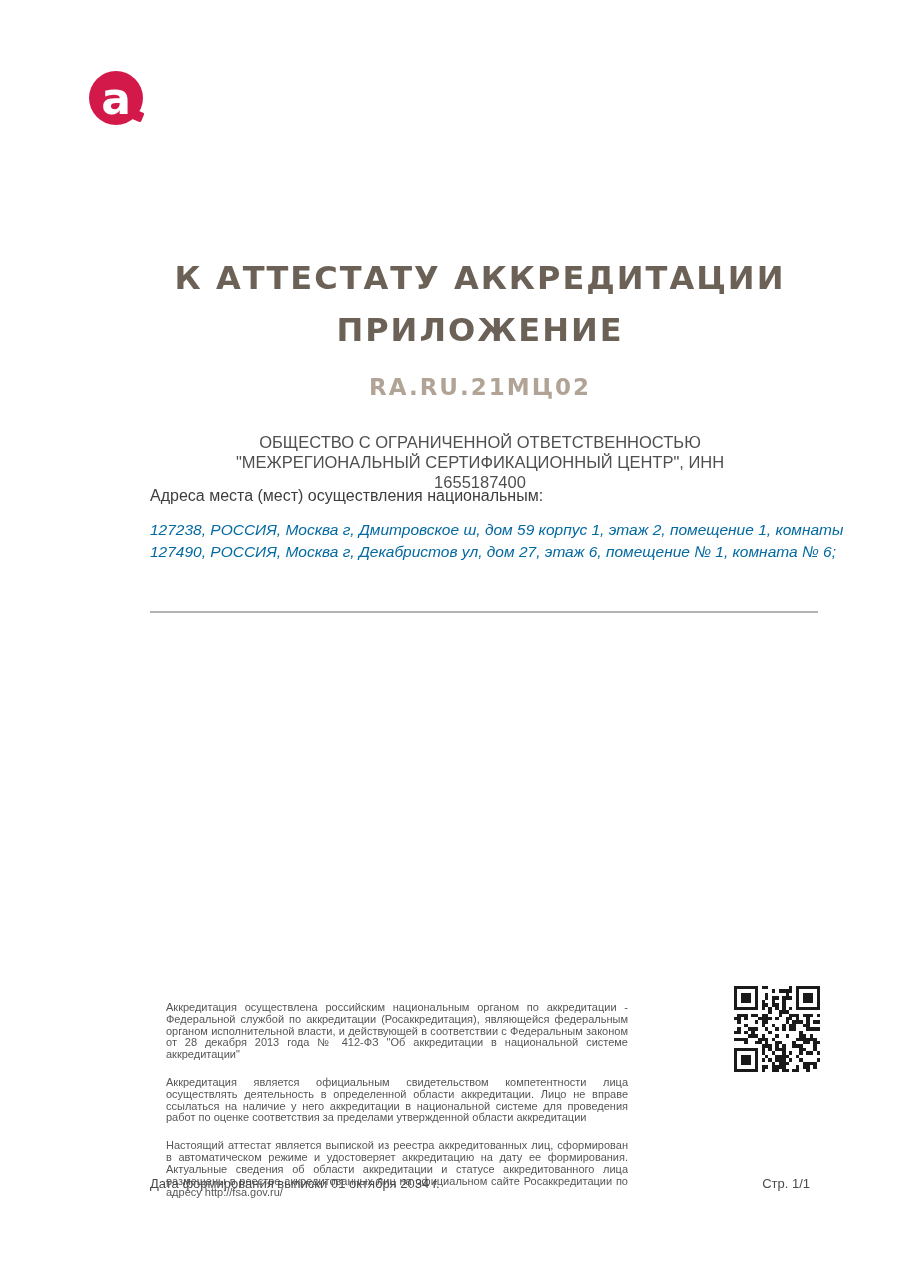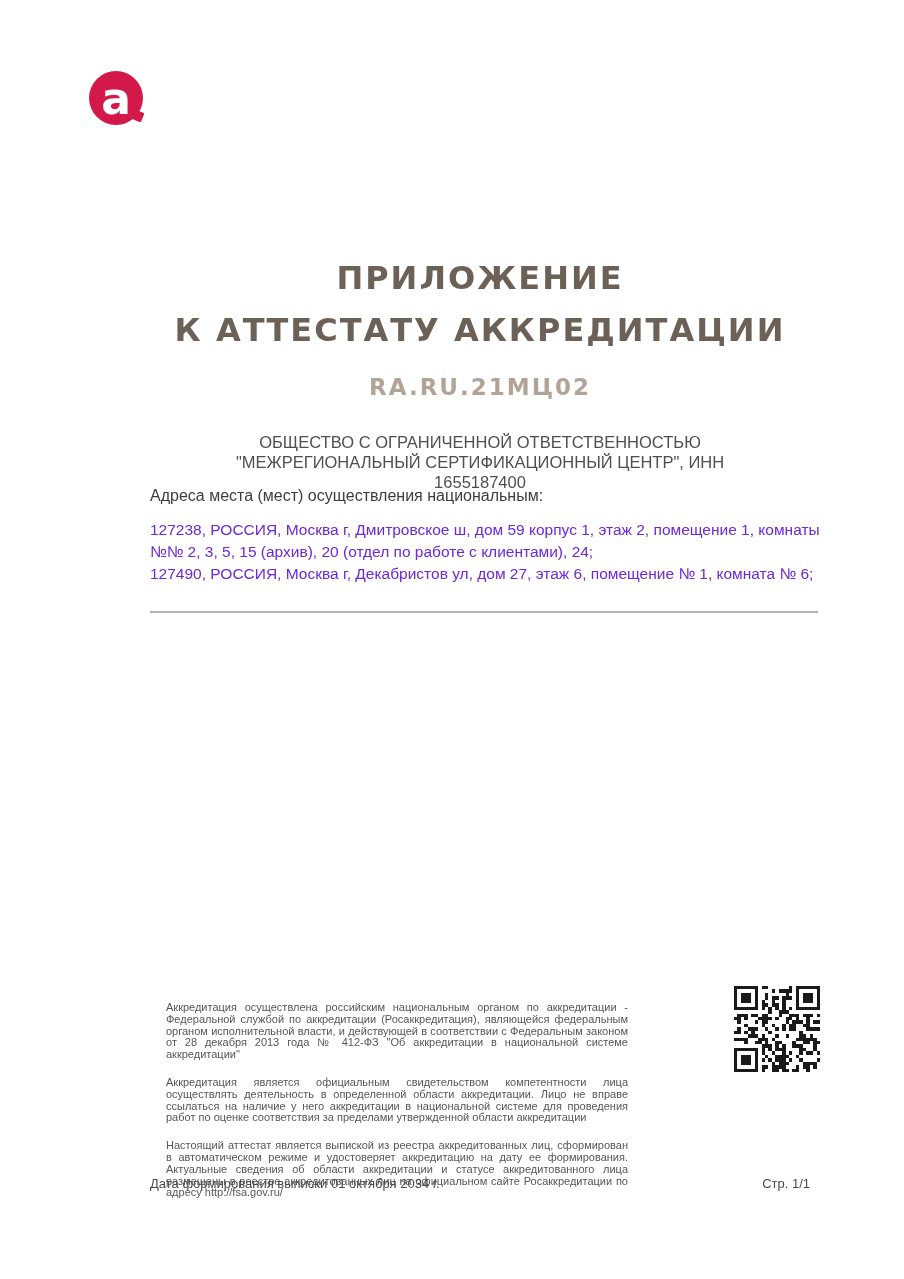--- a/index.html
+++ b/index.html
@@ -68,21 +68,22 @@
     top: 487px;
     font-size: 16px;
     color: #3d3d3d;
   }
   .address-lines {
     position: absolute;
     left: 150px;
     top: 519px;
     font-size: 15.5px;
     line-height: 22px;
-    color: #6d28d9;
+    color: #0369a1;
+    font-style: italic;
   }
   .address-lines div { white-space: nowrap; }
 
   
   .divider {
     position: absolute;
     left: 150px;
     top: 611px;
     width: 668px;
     height: 2px;
@@ -131,34 +132,33 @@
 
   <div class="logo">
     <svg width="58" height="58" viewBox="0 0 58 58">
       <rect x="45" y="41" width="10" height="10" rx="1.5" fill="#d2194a" transform="rotate(22 50 46)"></rect>
       <circle cx="28" cy="28" r="27" fill="#d2194a"></circle>
       <text x="28" y="44" text-anchor="middle" font-family="'DejaVu Sans', sans-serif" font-weight="bold" font-size="44" fill="#ffffff">а</text>
     </svg>
   </div>
 
   <div class="title-block">
+    <div class="title-line">К АТТЕСТАТУ АККРЕДИТАЦИИ</div>
     <div class="title-line">ПРИЛОЖЕНИЕ</div>
-    <div class="title-line">К АТТЕСТАТУ АККРЕДИТАЦИИ</div>
     <div class="accr-number">RA.RU.21МЦ02</div>
   </div>
 
   <div class="org-name">
     <div>ОБЩЕСТВО С ОГРАНИЧЕННОЙ ОТВЕТСТВЕННОСТЬЮ "МЕЖРЕГИОНАЛЬНЫЙ СЕРТИФИКАЦИОННЫЙ ЦЕНТР", ИНН 1655187400</div>
   </div>
 
   <div class="addresses-label">Адреса места (мест) осуществления национальным:</div>
 
   <div class="address-lines">
     <div>127238, РОССИЯ, Москва г, Дмитровское ш, дом 59 корпус 1, этаж 2, помещение 1, комнаты</div>
-    <div>№№ 2, 3, 5, 15 (архив), 20 (отдел по работе с клиентами), 24;</div>
     <div>127490, РОССИЯ, Москва г, Декабристов ул, дом 27, этаж 6, помещение № 1, комната № 6;</div>
   </div>
 
   <div class="divider"></div>
 
   <div class="legal-block">
     <p>Аккредитация осуществлена российским национальным органом по аккредитации - Федеральной службой по аккредитации (Росаккредитация), являющейся федеральным органом исполнительной власти, и действующей в соответствии с Федеральным законом от 28 декабря 2013 года № 412-ФЗ "Об аккредитации в национальной системе аккредитации"</p>
     <p>Аккредитация является официальным свидетельством компетентности лица осуществлять деятельность в определенной области аккредитации. Лицо не вправе ссылаться на наличие у него аккредитации в национальной системе для проведения работ по оценке соответствия за пределами утвержденной области аккредитации</p>
     <p>Настоящий аттестат является выпиской из реестра аккредитованных лиц, сформирован в автоматическом режиме и удостоверяет аккредитацию на дату ее формирования. Актуальные сведения об области аккредитации и статусе аккредитованного лица размещены в реестре аккредитованных лиц на официальном сайте Росаккредитации по адресу http://fsa.gov.ru/</p>
   </div>

